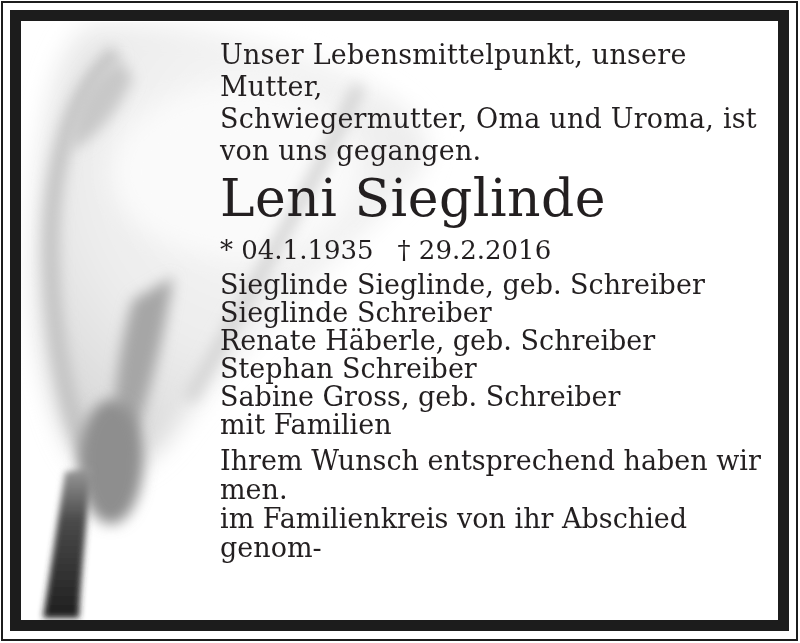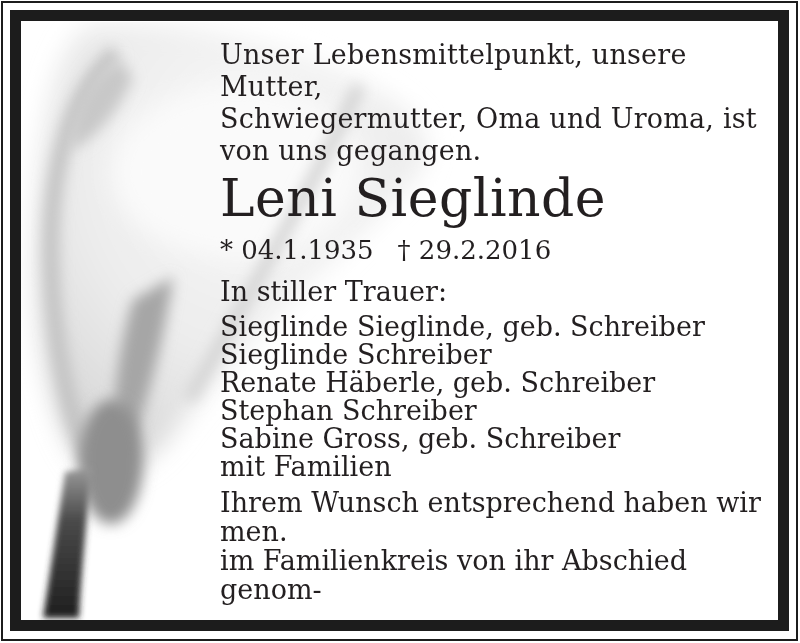--- a/index.html
+++ b/index.html
@@ -130,21 +130,20 @@
         <div>Schwiegermutter, Oma und Uroma, ist</div>
         <div>von uns gegangen.</div>
       </div>
 
       <h1 class="name">Leni Sieglinde</h1>
 
       <div class="dates">
         <span class="birth">* 04.1.1935</span><span>† 29.2.2016</span>
       </div>
 
-      <div class="trauer">In stiller Trauer:</div>
 
       <div class="mourners">
         <div>Sieglinde Sieglinde, geb. Schreiber</div>
         <div>Sieglinde Schreiber</div>
         <div>Renate Häberle, geb. Schreiber</div>
         <div>Stephan Schreiber</div>
         <div>Sabine Gross, geb. Schreiber</div>
         <div>mit Familien</div>
       </div>
 

